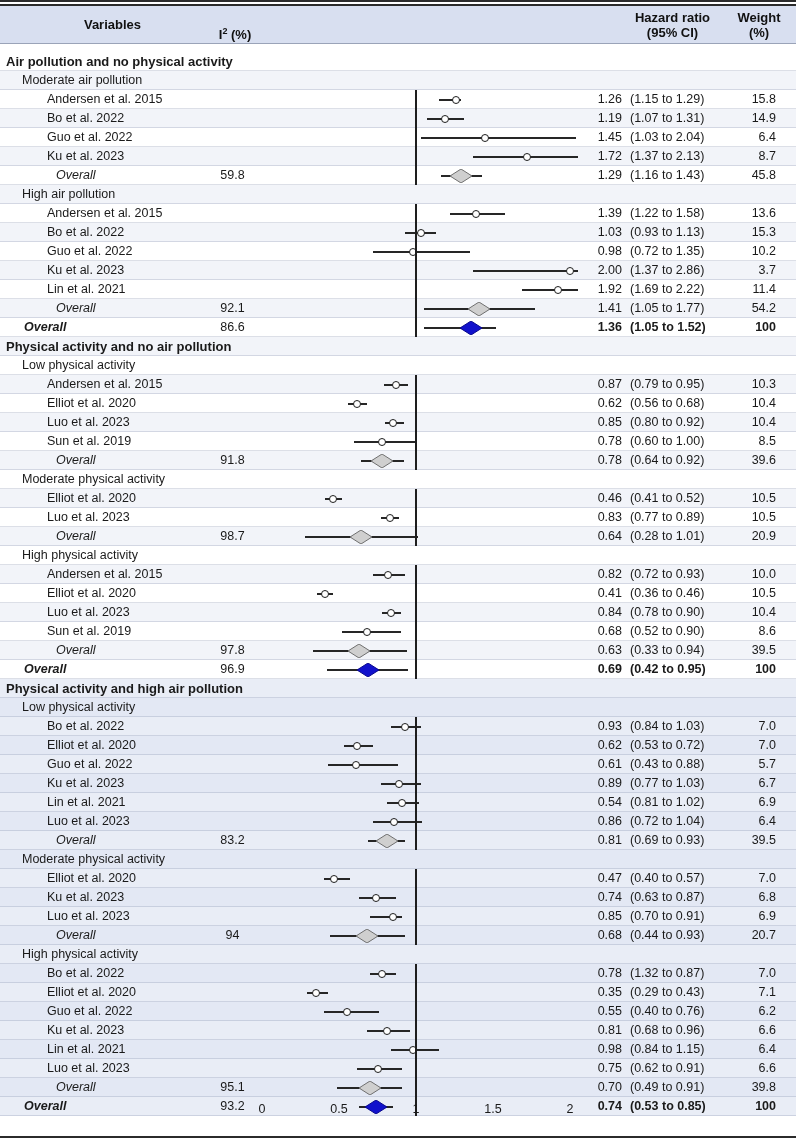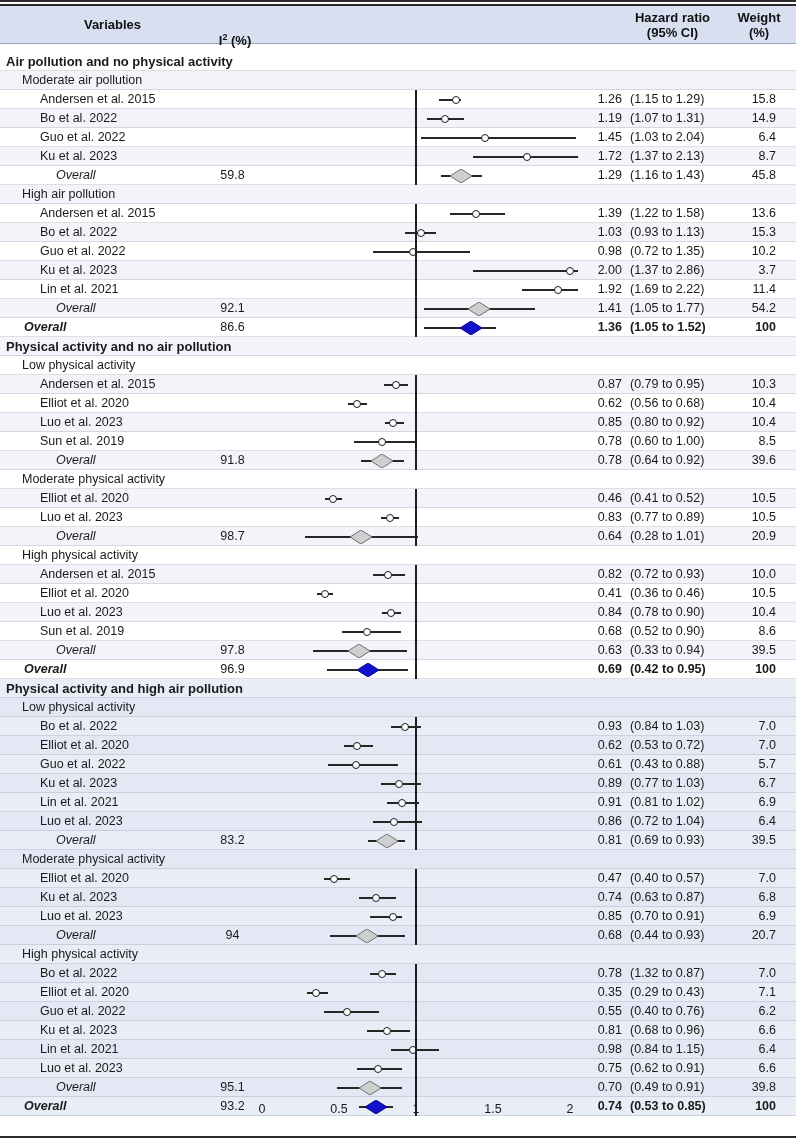--- a/index.html
+++ b/index.html
@@ -20,21 +20,21 @@
     background:#d8dff0;
     border-top:2px solid #2b2b2b;
     border-bottom:1px solid #9aa3b8;
     box-sizing:border-box;
   }
   .hdr-cell{
     position:absolute;font-weight:bold;font-size:13px;color:#111;
     text-align:center;line-height:15px;
   }
   .hdr-vars{left:40px;top:11px;width:145px;}
-  .hdr-i2{left:190px;top:24px;width:90px;}
+  .hdr-i2{left:190px;top:18px;width:90px;}
   .hdr-i2 sup{font-size:9px;vertical-align:super;}
   .hdr-hr{left:600px;top:4px;width:145px;}
   .hdr-w{left:725px;top:4px;width:68px;}
 
   
   .row{
     position:absolute;left:0;width:796px;height:19px;
     box-sizing:border-box;
   }
   .row.shaded{background:#f2f4f9;}
@@ -45,21 +45,21 @@
     position:absolute;left:0;bottom:0;width:796px;height:1px;
     background:rgba(140,150,175,0.30);
   }
 
   .lbl{
     position:absolute;top:2px;font-size:12.5px;line-height:15px;
     white-space:nowrap;color:#1a1a1a;
   }
   .lbl.sec{font-weight:bold;left:6px;font-size:13px;}
   .lbl.sub{left:22px;}
-  .lbl.study{left:40px;}
+  .lbl.study{left:47px;}
   .lbl.ov{left:56px;font-style:italic;}
   .lbl.ovmain{left:24px;font-style:italic;font-weight:bold;}
 
   .i2{
     position:absolute;top:2px;left:175px;width:115px;
     text-align:center;font-size:12.5px;line-height:15px;
   }
   .i2.bold{font-weight:normal;}
 
   .hrv{
@@ -466,21 +466,21 @@
         <div class="lbl study">Ku et al. 2023</div>
         <div class="hrv">0.89</div>
         <div class="civ">(0.77 to 1.03)</div>
         <div class="wtv">6.7</div>
         <div class="ciline" style="left: 380.58px; width: 40.04px;"></div>
         <div class="marker" style="left: 395.06px;"></div>
       </div>
       <div class="row blue" style="top: 793px;">
         <div class="sep"></div>
         <div class="lbl study">Lin et al. 2021</div>
-        <div class="hrv">0.91</div>
+        <div class="hrv">0.54</div>
         <div class="civ">(0.81 to 1.02)</div>
         <div class="wtv">6.9</div>
         <div class="ciline" style="left: 386.74px; width: 32.34px;"></div>
         <div class="marker" style="left: 398.14px;"></div>
       </div>
       <div class="row blue-alt" style="top: 812px;">
         <div class="sep"></div>
         <div class="lbl study">Luo et al. 2023</div>
         <div class="hrv">0.86</div>
         <div class="civ">(0.72 to 1.04)</div>

